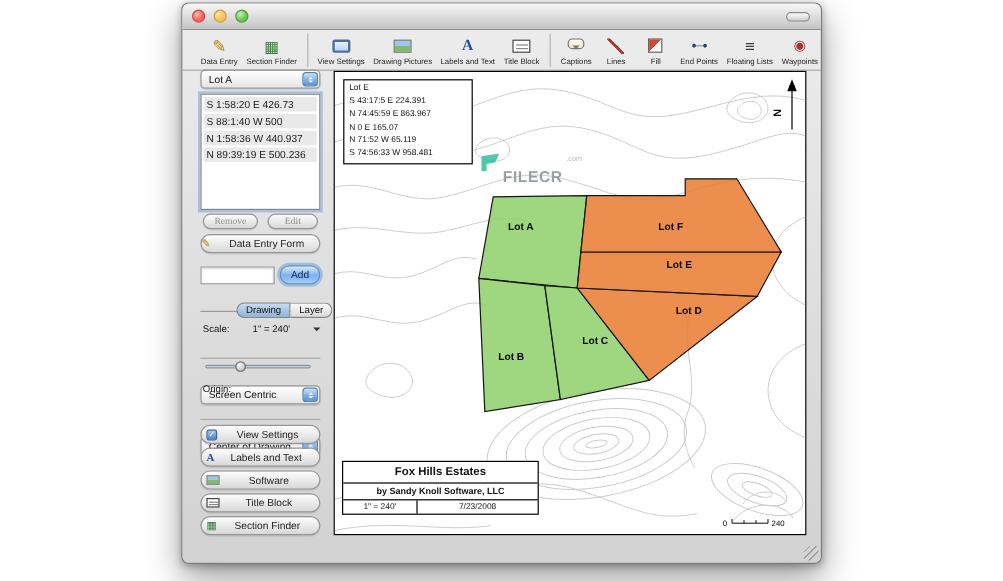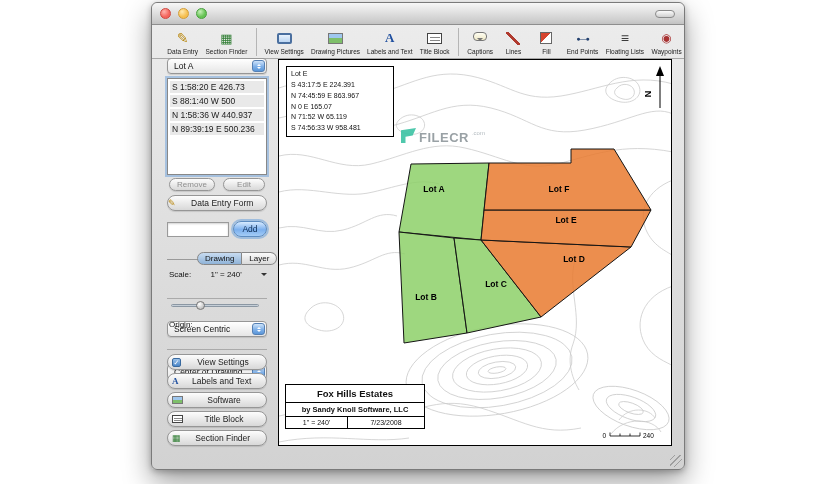--- a/index.html
+++ b/index.html
@@ -72,21 +72,21 @@
   .popup .arrows i.dn { border-top-color:#fff; }
 
   .listbox { background:#fff; border:1px solid #888;
     box-shadow:0 0 0 2px rgba(125,170,220,.6); overflow:hidden; padding:2px; }
   .lrow { font-size:8.5px; background:#e9e9e9; color:#1a1a1a; padding:1px 2px; margin-bottom:2px;
     white-space:nowrap; cursor:default; }
 
   .btn { display:flex; align-items:center; justify-content:center; gap:3px;
     background:linear-gradient(#fdfdfd,#d8d8d8); border:1px solid #969696; border-radius:8px;
     font-size:8.5px; color:#222; box-shadow:0 1px 1px rgba(0,0,0,.12); cursor:default; }
-  .btn.small { font-size:8px; color:#8e8e8e; border-radius:7px; }
+  .btn.small { font-size:8px; color:#8e8e8e; border-radius:7px;font-family:Liberation Serif, serif; }
   .btn.aqua { background:linear-gradient(#d8ebff,#7cb0ee 55%,#a4ccf6); border-color:#5d8cc0;
     box-shadow:0 0 0 2px rgba(125,170,220,.65); color:#0d2c54; }
   .txt { background:#fff; border:1px solid #9a9a9a; height:15px; font-size:9px; padding:0 3px;
     box-shadow:inset 0 1px 2px rgba(0,0,0,.18); }
 
   .tabline { height:1px; background:#9a9a9a; }
   .tabs { display:flex; }
   .tab { height:13px; display:flex; align-items:center; padding:0 7px; font-size:8px;
     border:1px solid #878787; background:linear-gradient(#fafafa,#dadada); cursor:default; }
   .tab.sel { background:linear-gradient(#c8dcf1,#8fb3d8);margin-left:24px; }
@@ -125,24 +125,24 @@
     background:#fff; border:1px solid #000; overflow:hidden; }
   #canvas svg { position:absolute; left:0; top:0; }
 
   .info-box { position:absolute; left:7px; top:6px; width:108px; border:1px solid #000;
     background:#fff; font-size:7px; line-height:1.55; padding:2px 4px; }
 
   .watermark { position:absolute; left:122px; top:66px; display:flex; align-items:flex-start;
     gap:3px; opacity:.9; }
   .wm-logo { width:15px; height:15px; background:#3cc3a4; margin-top:2px;
     clip-path:polygon(0 15%, 100% 0, 78% 50%, 30% 58%, 30% 100%, 0 100%); }
-  .wm-text { font-weight:bold; font-size:13px; color:#8f979c; letter-spacing:.5px; margin-top:4px; }
+  .wm-text { font-weight:bold; font-size:13px; color:#8f979c; letter-spacing:.5px; margin-top:14px; }
   .wm-com { font-size:6px; color:#aab3b8; margin-top:4px; }
 
-  .title-block { position:absolute; left:6px; top:324px; width:140px; background:#fff;
+  .title-block { position:absolute; left:6px; top:324px; width:164px; background:#fff;
     border:1px solid #000; text-align:center; }
   .tbr { border-bottom:1px solid #000; }
   .tb-title { font-weight:bold; font-size:9.5px; padding:3px 0; }
   .tb-sub { font-weight:bold; font-size:7.5px; padding:2px 0; }
   .tb-sub2 { font-size:7.5px; padding:2px 0; }
   .tb-bot { display:flex; font-size:7px; }
   .tb-c1 { width:62px; border-right:1px solid #000; padding:2px 0; }
   .tb-c2 { flex:1; padding:2px 0; }
 
   .grip { position:absolute; right:2px; bottom:2px; width:12px; height:12px;

